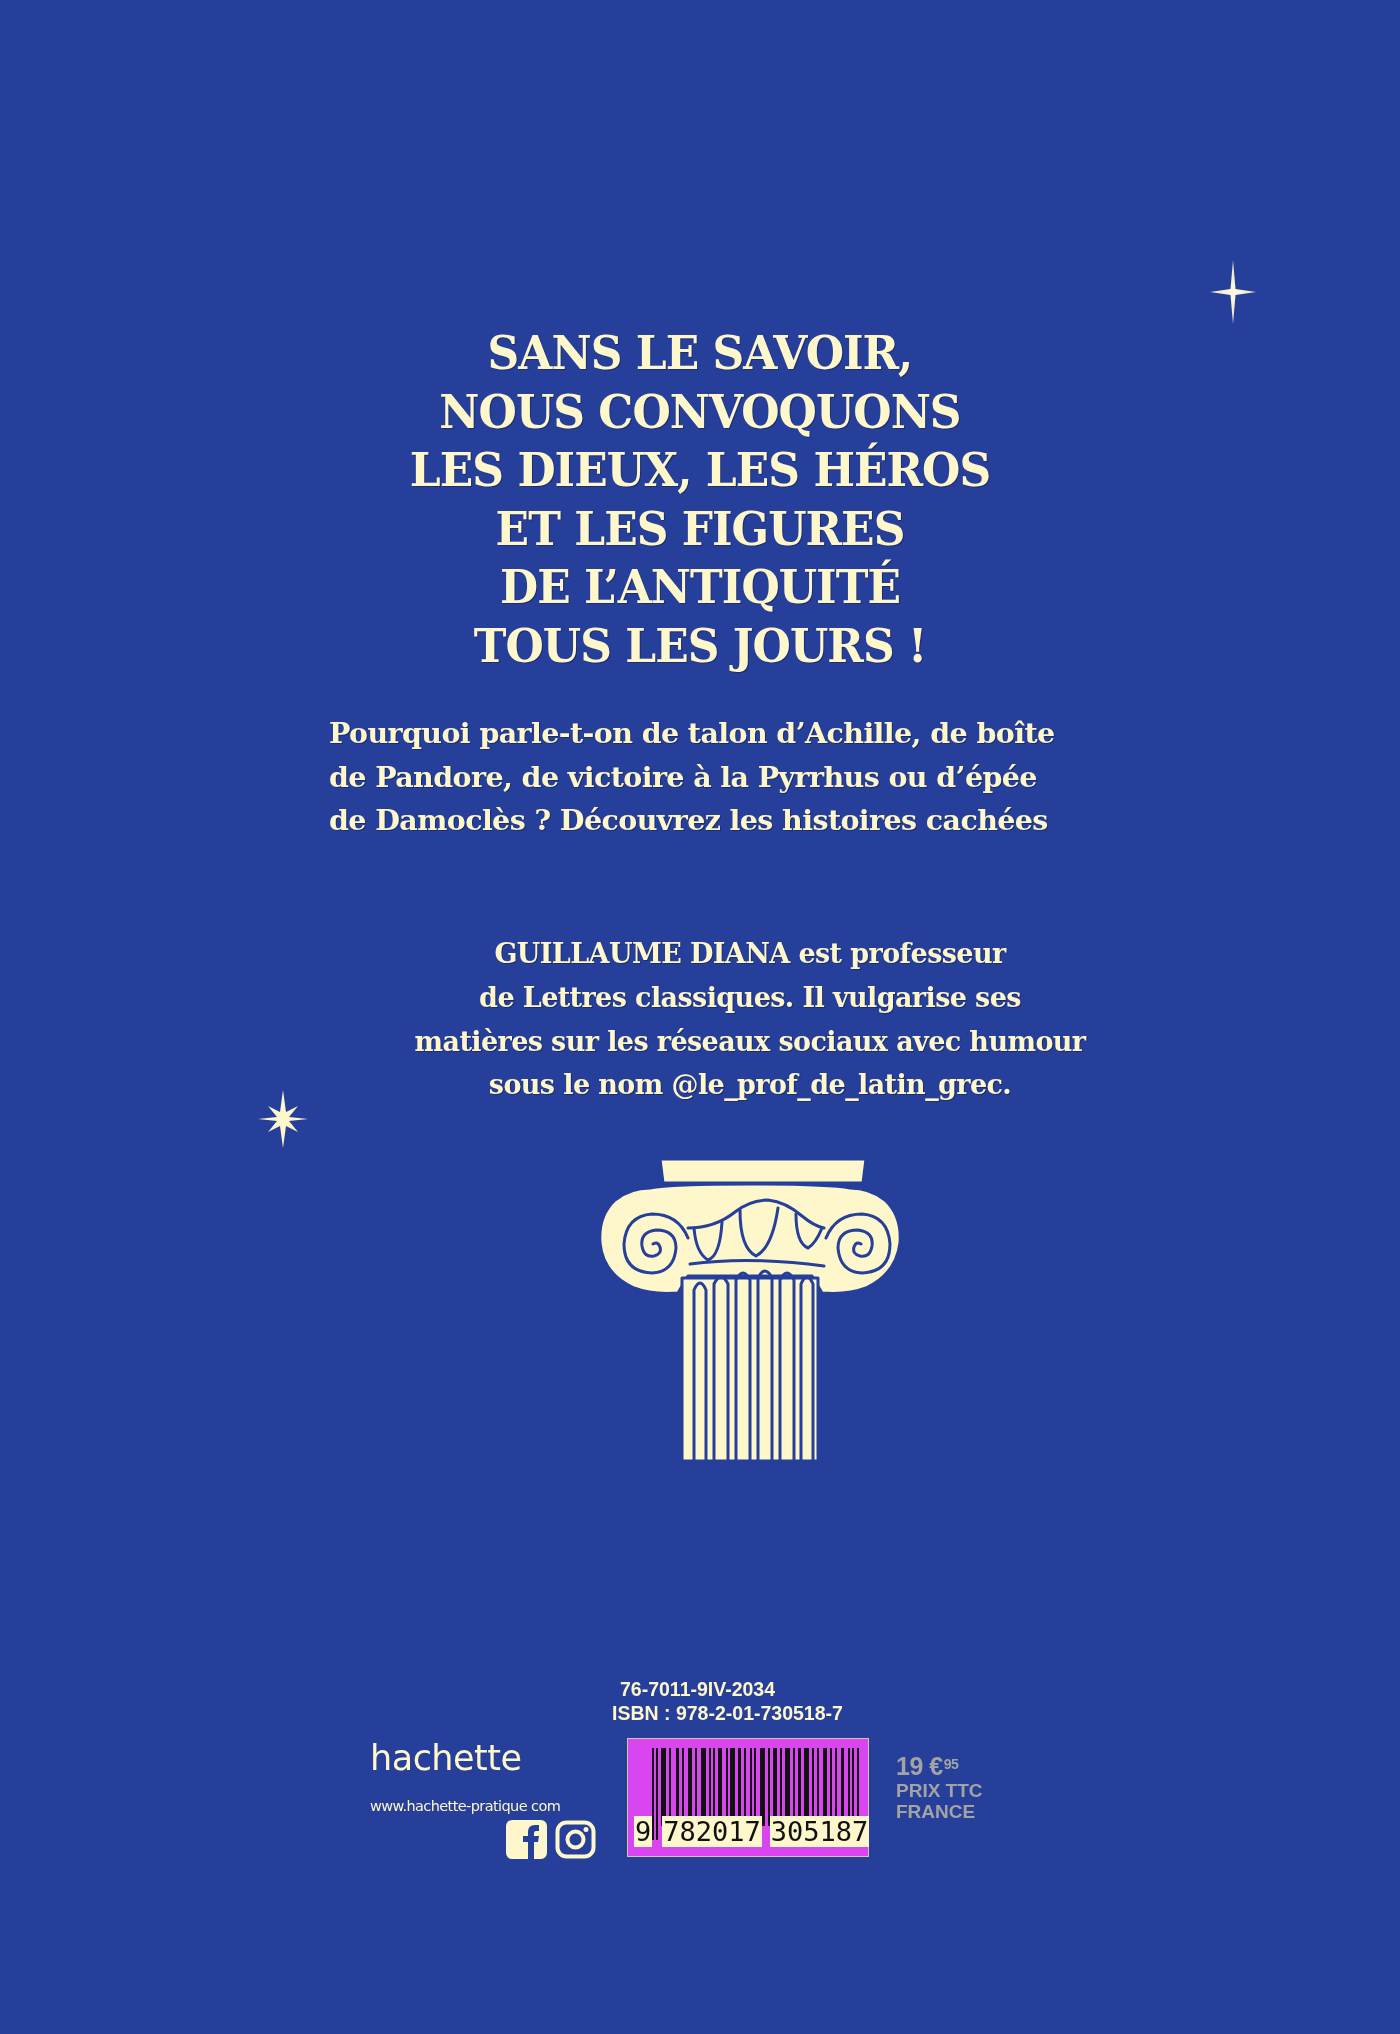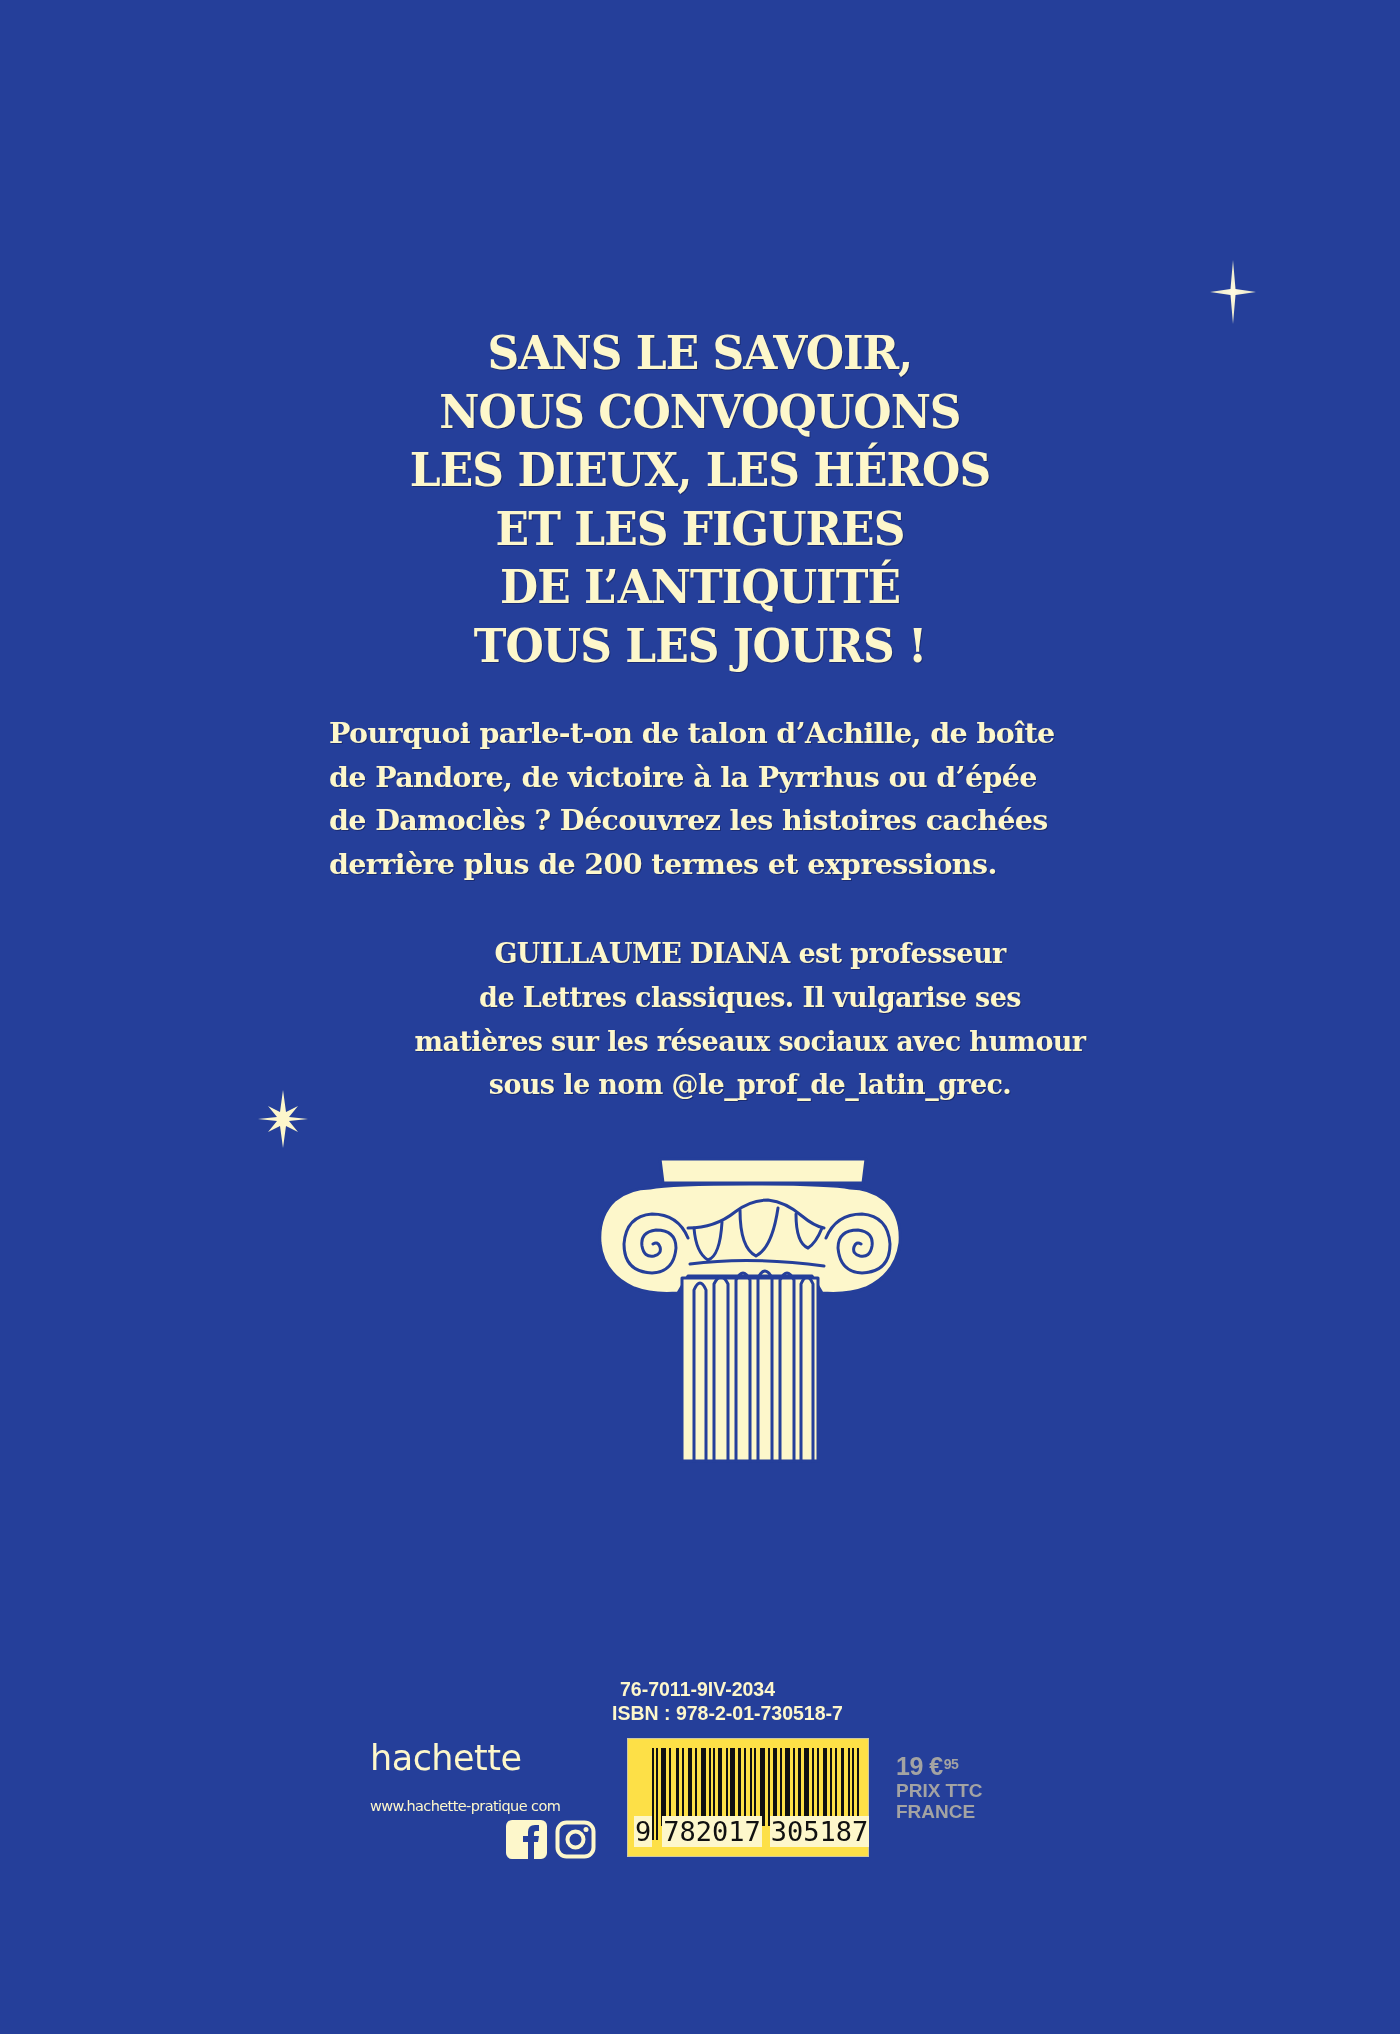--- a/index.html
+++ b/index.html
@@ -62,21 +62,21 @@
   .codes {
     position: absolute; left: 612px; top: 1677px; width: 285px;
     font-family: "Liberation Sans", sans-serif; font-weight: bold;
     font-size: 19.5px; line-height: 24px; color: #fdf7cb;
   }
   .codes .row1 { display: flex; justify-content: flex-start; padding-left: 8px; padding-right: 4px; }
   .codes .row2 { white-space: nowrap; }
 
   .barcode-box {
     position: absolute; left: 627px; top: 1738px; width: 242px; height: 119px;
-    background: #fde047; border: 1px solid #cfc9a0; box-sizing: border-box;
+    background: #d946ef; border: 1px solid #cfc9a0; box-sizing: border-box;
   }
   .barcode-bars { position: absolute; left: 24px; top: 9px; width: 210px; height: 92px; }
   .barcode-digits {
     position: absolute; left: 6px; top: 78px; width: 230px;
     font-family: "DejaVu Sans Mono", monospace; font-size: 27px; color: #111;
     letter-spacing: 0px; white-space: nowrap; line-height: 30px;
   }
   .barcode-digits span { background: #fdf7cb; padding: 0 1px; }
 
   .price {
@@ -119,21 +119,20 @@
   <span class="line">LES DIEUX, LES HÉROS</span>
   <span class="line">ET LES FIGURES</span>
   <span class="line">DE L’ANTIQUITÉ</span>
   <span class="line">TOUS LES JOURS !</span>
 </div>
 
 <div class="desc">
   <span class="line">Pourquoi parle-t-on de talon d’Achille, de boîte</span>
   <span class="line">de Pandore, de victoire à la Pyrrhus ou d’épée</span>
   <span class="line">de Damoclès ? Découvrez les histoires cachées</span>
-  <span class="line">derrière plus de 200 termes et expressions.</span>
 </div>
 
 <div class="bio">
   <span class="line"><span>GUILLAUME DIANA</span><span> est professeur</span></span>
   <span class="line">de Lettres classiques. Il vulgarise ses</span>
   <span class="line">matières sur les réseaux sociaux avec humour</span>
   <span class="line">sous le nom @le_prof_de_latin_grec.</span>
 </div>
 
 <svg class="column" viewBox="0 0 320 316">

